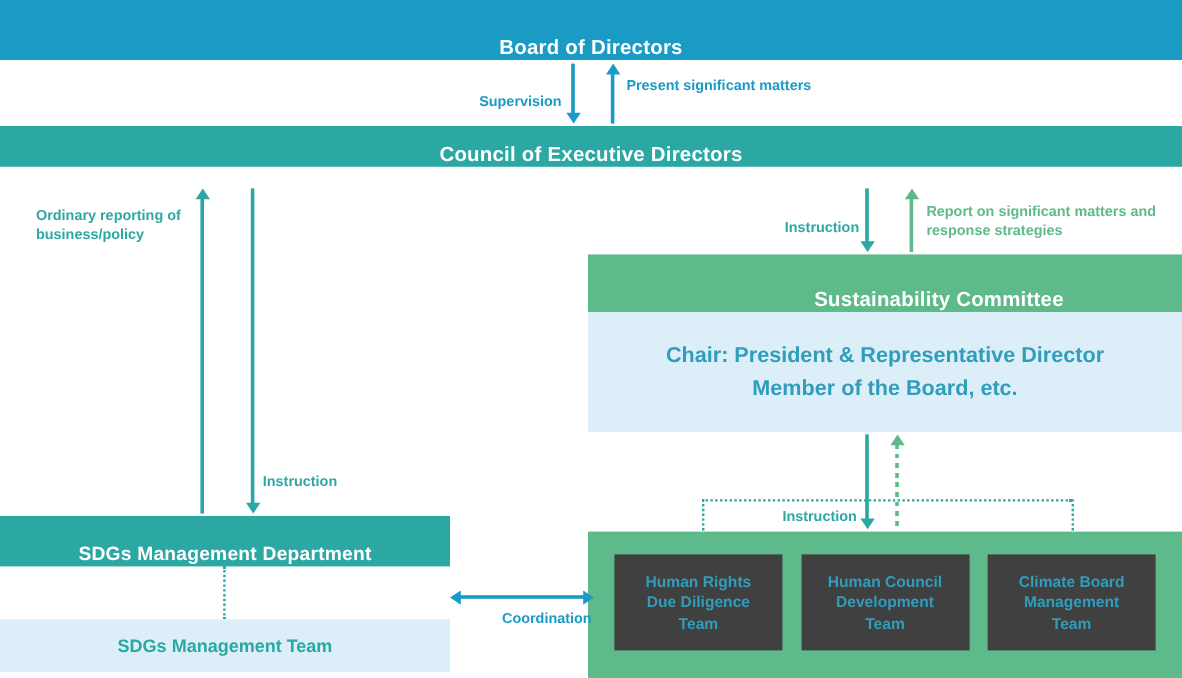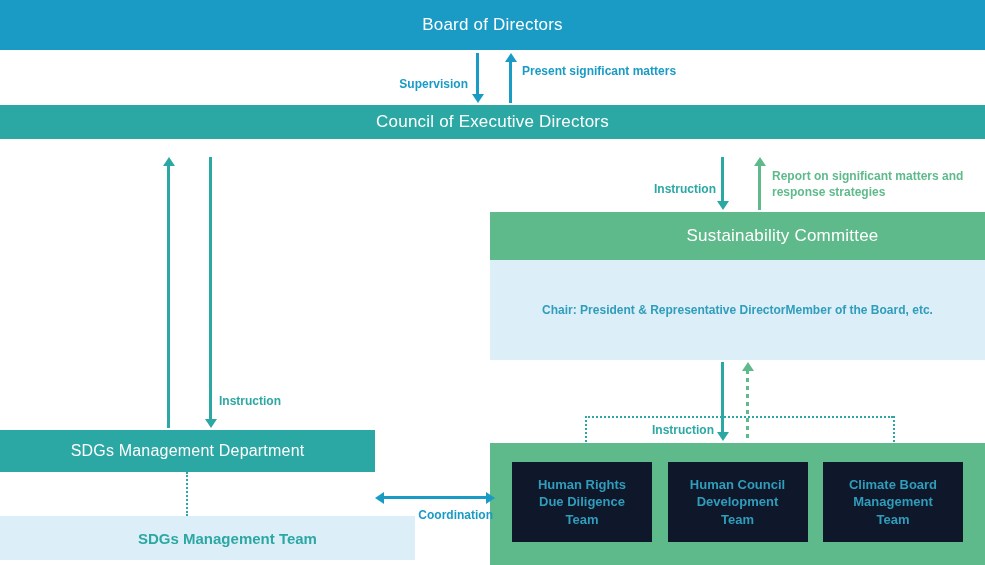--- a/index.html
+++ b/index.html
@@ -2,22 +2,22 @@
 <html style="--blue: #1a9bc6; --teal: #2ca8a4; --green: #5fba8b; --light: #dceef7; --panel-text: #2f9dbb;"><head>
 <meta charset="utf-8">
 <style>
   :root{
     --blue:#1a9bc6; --teal:#2ca8a4; --green:#5fba8b;
     --light:#dceef7; --panel-text:#2f9dbb;
   }
   html,body{margin:0;padding:0;background:#fff;}
   .canvas{position:relative;width:985px;height:565px;background:#fff;overflow:hidden;
           font-family:"Liberation Sans", sans-serif;}
-  .bar{position:absolute;display:flex;align-items:center;justify-content:center;
-       color:#fff;font-weight:normal;font-size:17px;letter-spacing:.2px;}
+  .bar{position:absolute;display:flex;align-items:flex-end;justify-content:center;
+       color:#fff;font-weight:bold;font-size:17px;letter-spacing:.2px;}
   .blue-bg{background:var(--blue);} .teal-bg{background:var(--teal);}
   .green-bg{background:var(--green);} .light-bg{background:var(--light);}
   .c-blue{color:var(--blue);} .c-teal{color:var(--teal);} .c-green{color:var(--green);}
   .edge-label{position:absolute;font-weight:bold;font-size:12px;line-height:1.3;}
   .varrow{position:absolute;width:3px;background:currentColor;}
   .varrow.down::after{content:"";position:absolute;left:50%;transform:translateX(-50%);
        bottom:-8px;border-left:6px solid transparent;border-right:6px solid transparent;
        border-top:9px solid currentColor;}
   .varrow.up::after{content:"";position:absolute;left:50%;transform:translateX(-50%);
        top:-8px;border-left:6px solid transparent;border-right:6px solid transparent;
@@ -25,29 +25,29 @@
   .varrow.dashed{background:repeating-linear-gradient(to bottom,currentColor 0 4px,transparent 4px 8px);}
   .harrow{position:absolute;height:3px;background:currentColor;}
   .harrow::before{content:"";position:absolute;left:-8px;top:50%;transform:translateY(-50%);
        border-top:6px solid transparent;border-bottom:6px solid transparent;
        border-right:9px solid currentColor;}
   .harrow::after{content:"";position:absolute;right:-8px;top:50%;transform:translateY(-50%);
        border-top:6px solid transparent;border-bottom:6px solid transparent;
        border-left:9px solid currentColor;}
   .dot-h{position:absolute;border-top:2px dotted var(--teal);}
   .dot-v{position:absolute;border-left:2px dotted var(--teal);}
-  .members{position:absolute;display:flex;align-items:center;
+  .members{position:absolute;display:flex;flex-direction:column;align-items:center;
        justify-content:center;text-align:center;color:var(--panel-text);
-       font-weight:bold;font-size:12px;line-height:1.5;}
+       font-weight:bold;font-size:18px;line-height:1.5;}
   .light-panel-label{position:absolute;display:flex;align-items:center;justify-content:center;
-       font-weight:bold;font-size:15px;color:var(--teal);padding-left:40px;}
+       font-weight:bold;font-size:15px;color:var(--teal);}
   .teams-wrap{position:absolute;left:490px;top:443px;width:495px;height:122px;
        background:var(--green);display:flex;justify-content:space-between;
        padding:19px 22px 0;box-sizing:border-box;}
-  .team-box{width:140px;height:80px;background:#0f172a;display:flex;align-items:center;
+  .team-box{width:140px;height:80px;background:#404040;display:flex;align-items:center;
        justify-content:center;text-align:center;color:var(--panel-text);
        font-size:13px;font-weight:bold;line-height:1.35;white-space:pre-line;}
 </style>
 </head>
 <body>
 
 <div class="canvas">
 
   <div class="bar blue-bg" style="left:0;top:0;width:985px;height:50px;">
     <span>Board of Directors</span>
@@ -56,20 +56,21 @@
   <div class="varrow down c-blue" style="left:476px;top:53px;height:42px;"></div>
   <div class="edge-label c-blue" style="left:370px;top:77px;width:98px;text-align:right;">Supervision</div>
   <div class="varrow up c-blue" style="left:509px;top:61px;height:42px;"></div>
   <div class="edge-label c-blue" style="left:522px;top:64px;width:220px;">Present significant matters</div>
 
   <div class="bar teal-bg" style="left:0;top:105px;width:985px;height:34px;">
     <span>Council of Executive Directors</span>
   </div>
 
   <div class="varrow up c-teal" style="left:167px;top:165px;height:263px;"></div>
+  <div class="edge-label c-teal" style="left:30px;top:172px;width:150px;">Ordinary reporting of business/policy</div>
   <div class="varrow down c-teal" style="left:209px;top:157px;height:263px;"></div>
   <div class="edge-label c-teal" style="left:219px;top:394px;width:90px;">Instruction</div>
 
   <div class="varrow down c-teal" style="left:721px;top:157px;height:45px;"></div>
   <div class="edge-label c-teal" style="left:640px;top:182px;width:76px;text-align:right;">Instruction</div>
   <div class="varrow up c-green" style="left:758px;top:165px;height:45px;"></div>
   <div class="edge-label c-green" style="left:772px;top:169px;width:213px;">Report on significant matters and response strategies</div>
 
   <div class="bar green-bg" style="left:490px;top:212px;width:585px;height:48px;">
     <span>Sustainability Committee</span>

